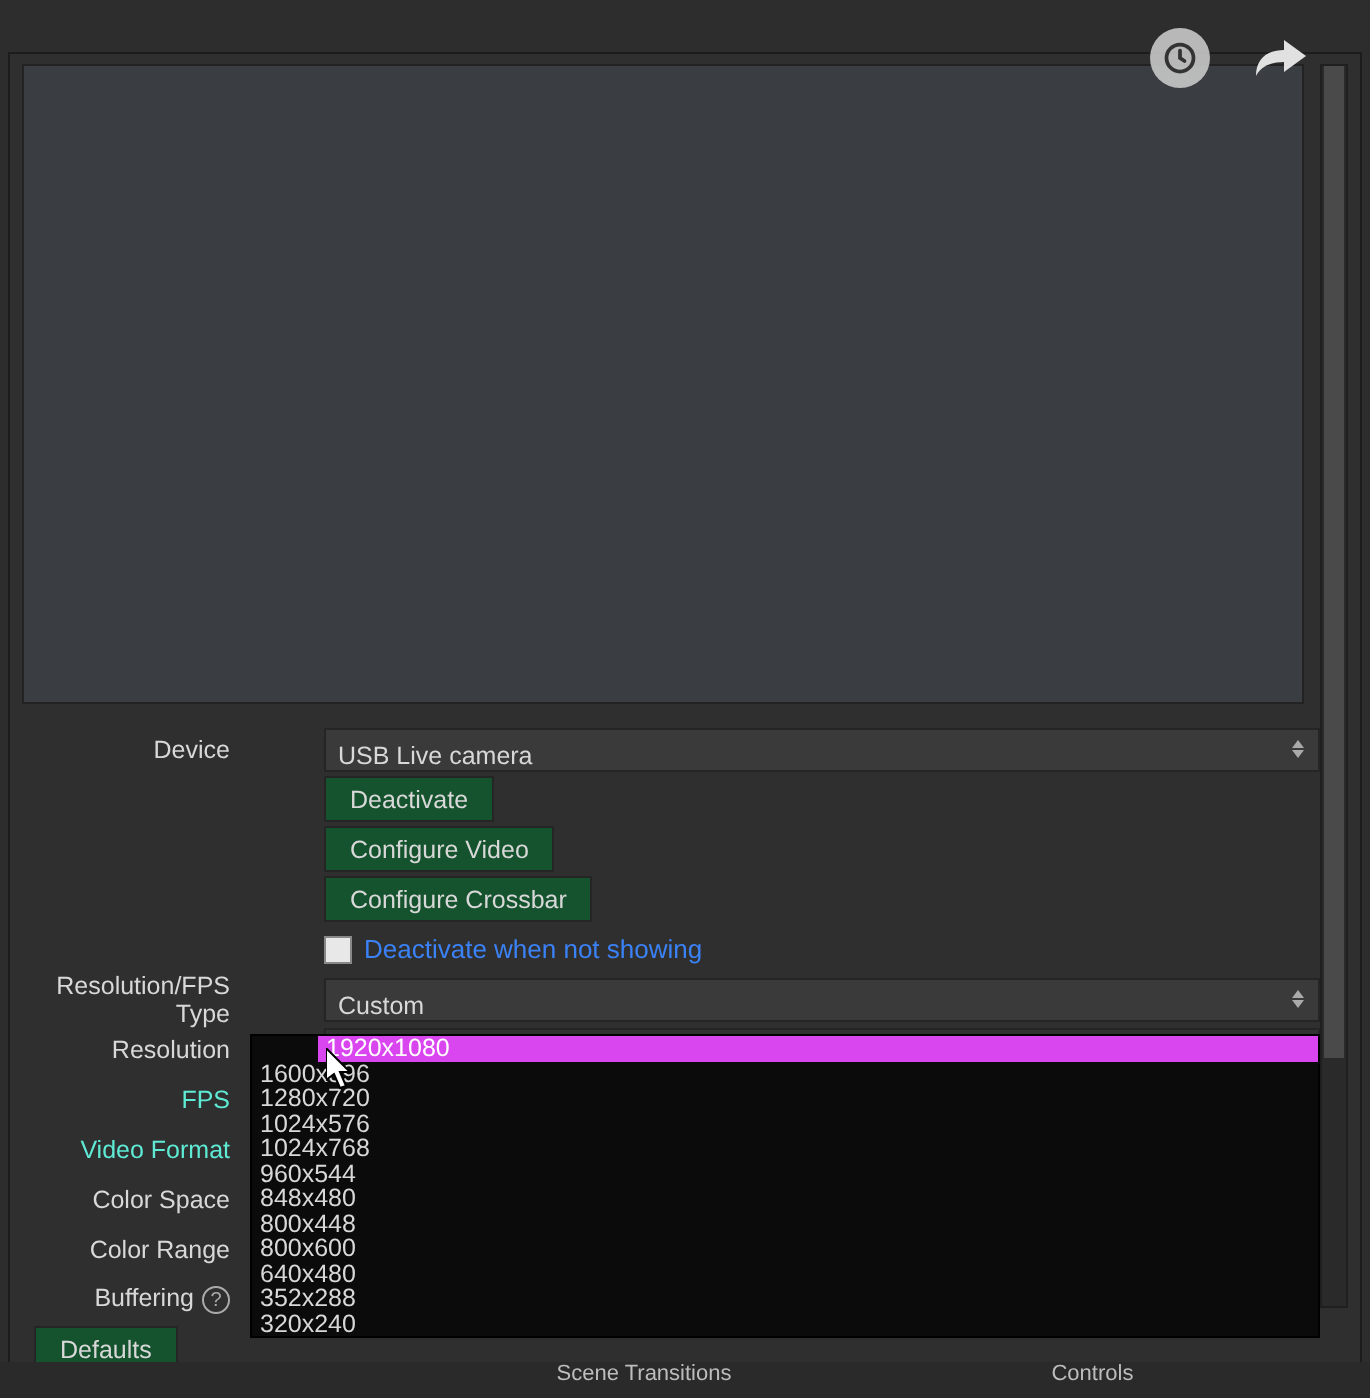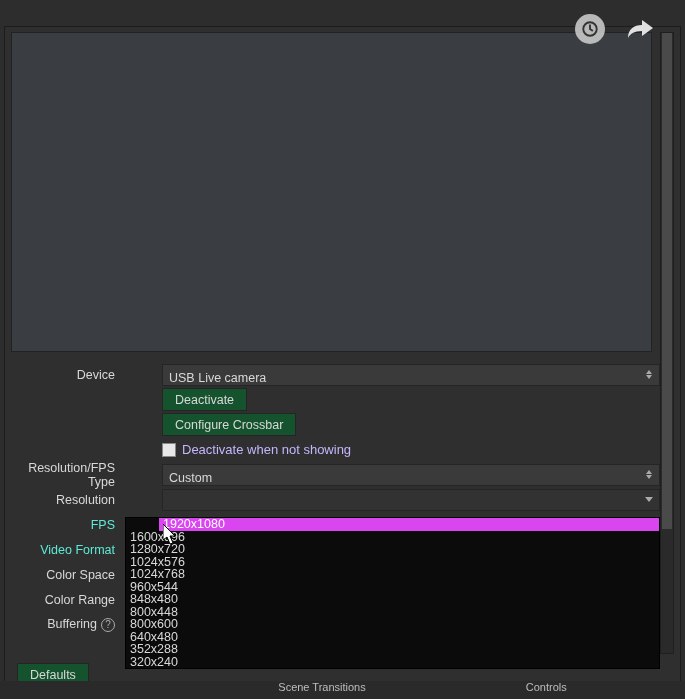--- a/index.html
+++ b/index.html
@@ -98,25 +98,29 @@
           </div>
         </div>
       </div>
 
       <div class="row">
         <div class="label"></div>
         <div class="ctrl"><span class="btn">Deactivate</span></div>
       </div>
       <div class="row">
         <div class="label"></div>
+        <div class="ctrl"><span class="btn">Configure Video</span></div>
+      </div>
+      <div class="row">
+        <div class="label"></div>
         <div class="ctrl"><span class="btn">Configure Crossbar</span></div>
       </div>
       <div class="row">
         <div class="label"></div>
-        <div class="ctrl" style="display:flex;align-items:center;color:#c4b5fd;">
+        <div class="ctrl" style="display:flex;align-items:center;color:#3b82f6;">
           <span class="chk"></span>
           <span>Deactivate when not showing</span>
         </div>
       </div>
 
       <div class="row">
         <div class="label">Resolution/FPS Type</div>
         <div class="ctrl">
           <div class="select">
             <span>Custom</span>

